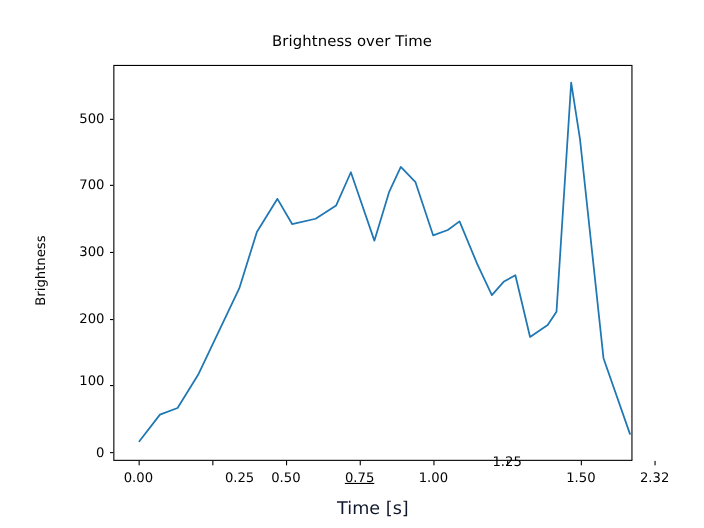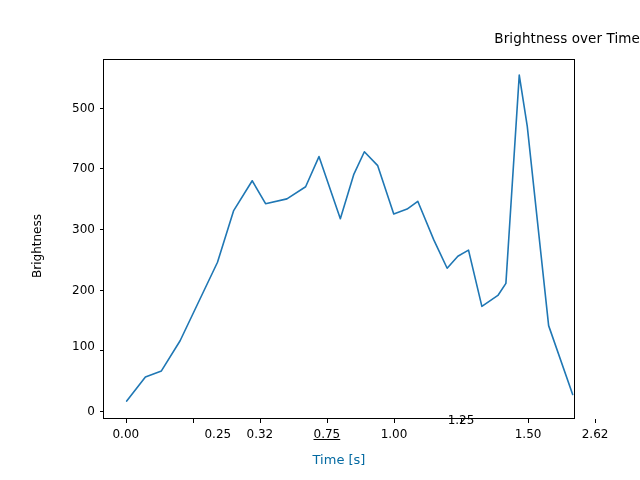--- a/index.html
+++ b/index.html
@@ -17,21 +17,21 @@
     position: relative;
     width: 640px;
     height: 480px;
     background: #ffffff;
   }
   #chart-title {
     position: absolute;
     left: 0;
     top: 30px;
     width: 640px;
-    text-align: right;
+    text-align: center;
     font-size: 13.5px;
     color: #000000;
     letter-spacing: 0.1px;
   }
   
   #plot-area {
     position: absolute;
     left: 103px;
     top: 59px;
     width: 472px;
@@ -75,22 +75,22 @@
     width: 1px;
     height: 3.5px;
     top: 419px;
   }
   #xlabel {
     position: absolute;
     left: 103px;
     width: 472px;
     top: 452px;
     text-align: center;
-    font-size: 13px;
-    color: #0369a1;
+    font-size: 16px;
+    color: #0f172a;
   }
   #ylabel {
     position: absolute;
     left: -33px;
     top: 239px;
     width: 140px;
     text-align: center;
     font-size: 12px;
     color: #000000;
     transform: rotate(-90deg);
@@ -126,26 +126,26 @@
       <div class="tick-label ytick-label" style="top: 168.3px; left: 55px; width: 40px;">700</div>
       <div class="tick-mark ytick-mark" style="top: 107.6px;"></div>
       <div class="tick-label ytick-label" style="top: 107.6px; left: 55px; width: 40px;">500</div>
     </div>
   <div id="xtick-container">
       <div class="tick-mark xtick-mark" style="left: 125.8px;"></div>
       <div class="tick-label xtick-label" style="left: 125.8px; top: 427px;">0.00</div>
       <div class="tick-mark xtick-mark" style="left: 192.8px;"></div>
       <div class="tick-label xtick-label" style="left: 192.8px; top: 427px; margin-left: 25px;">0.25</div>
       <div class="tick-mark xtick-mark" style="left: 259.9px;"></div>
-      <div class="tick-label xtick-label" style="left: 259.9px; top: 427px;">0.32</div>
+      <div class="tick-label xtick-label" style="left: 259.9px; top: 427px;">0.50</div>
       <div class="tick-mark xtick-mark" style="left: 326.9px;"></div>
       <div class="tick-label xtick-label" style="left: 326.9px; top: 427px; text-decoration: underline;">0.75</div>
       <div class="tick-mark xtick-mark" style="left: 394px;"></div>
       <div class="tick-label xtick-label" style="left: 394px; top: 427px;">1.00</div>
       <div class="tick-mark xtick-mark" style="left: 461px;"></div>
       <div class="tick-label xtick-label" style="left: 461px; top: 413px;">1.25</div>
       <div class="tick-mark xtick-mark" style="left: 528.1px;"></div>
       <div class="tick-label xtick-label" style="left: 528.1px; top: 427px;">1.50</div>
       <div class="tick-mark xtick-mark" style="left: 595.1px;"></div>
-      <div class="tick-label xtick-label" style="left: 595.1px; top: 427px;">2.62</div>
+      <div class="tick-label xtick-label" style="left: 595.1px; top: 427px;">2.32</div>
     </div>
 
 </div>
 
 </body></html>

